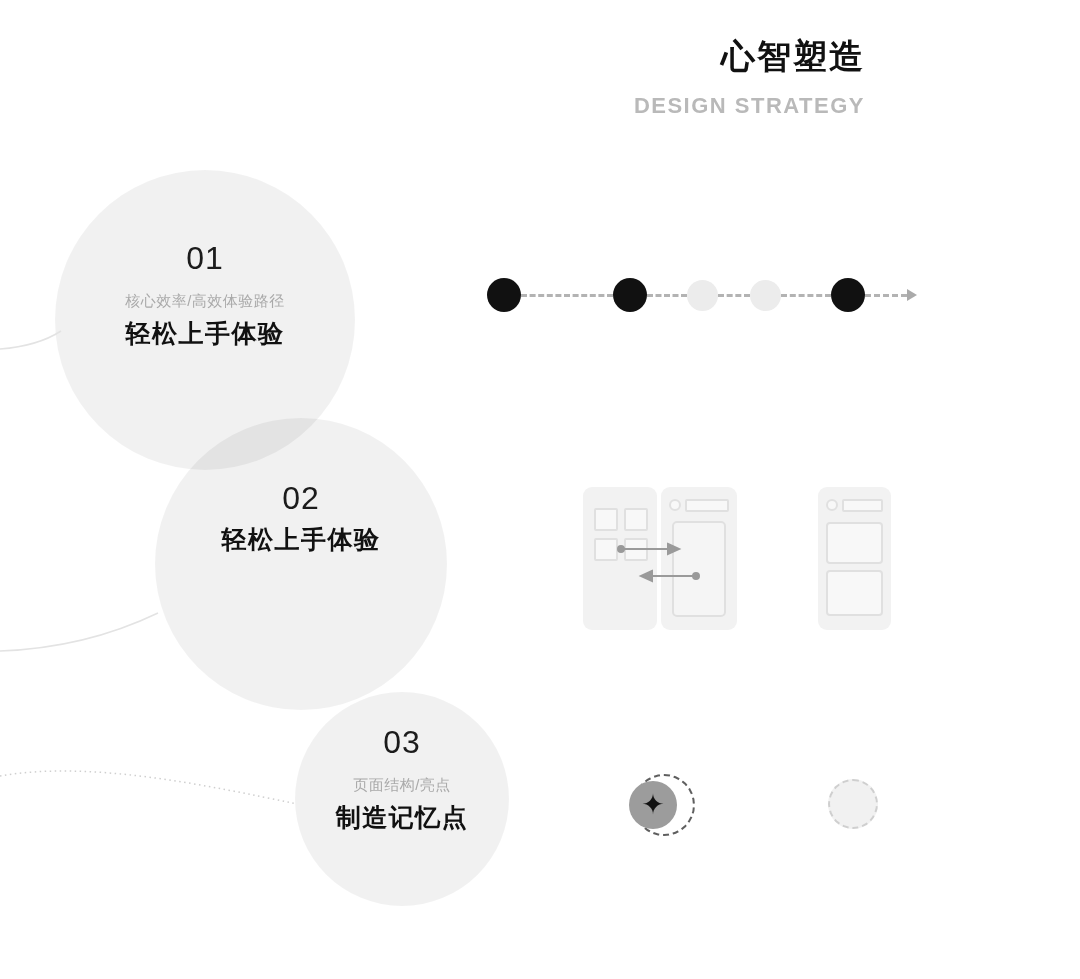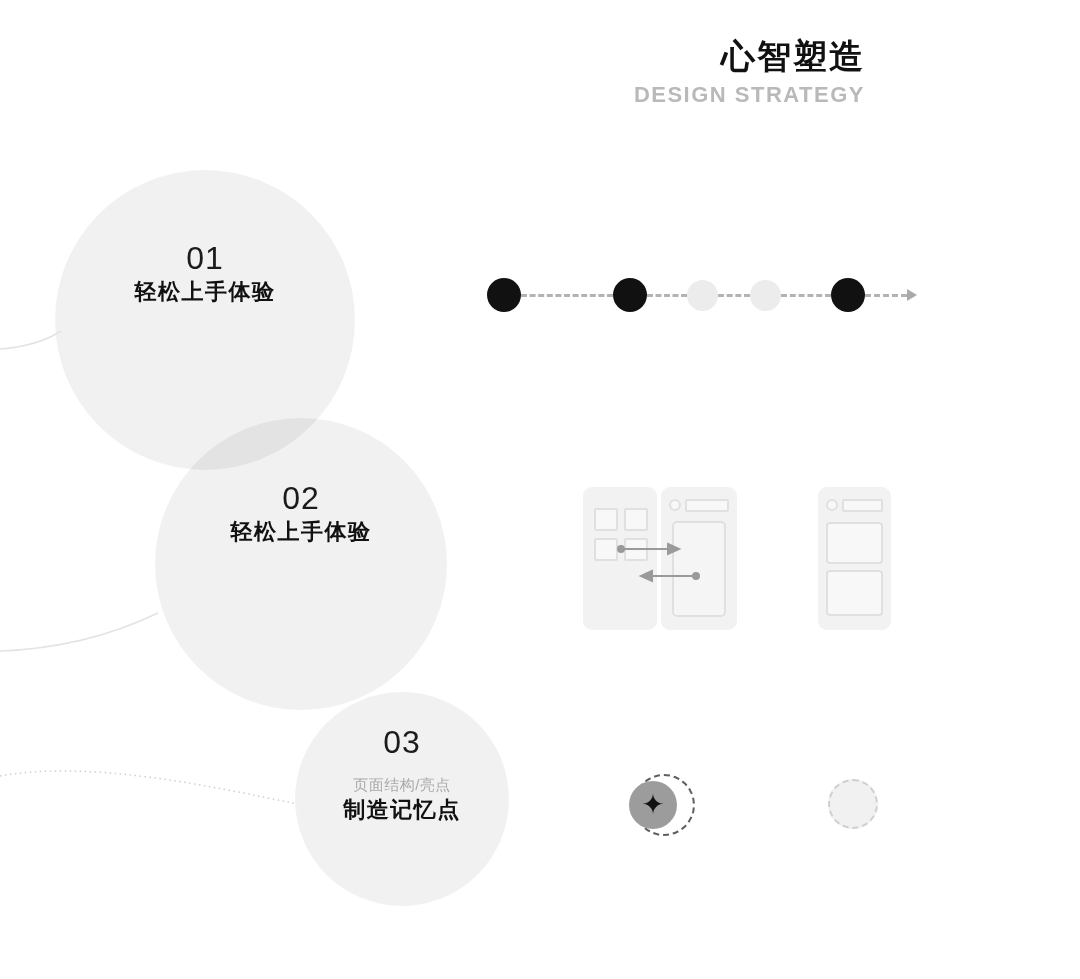--- a/index.html
+++ b/index.html
@@ -3,30 +3,30 @@
 <meta charset="utf-8">
 <style>
   * { margin:0; padding:0; box-sizing:border-box; }
   html,body { background:#ffffff; }
   body { font-family:"Liberation Sans", sans-serif; }
   .canvas { position:relative; width:932px; height:979px; background:#ffffff; overflow:hidden;padding-left:14px; }
 
   
   .header { position:absolute; top:34px; right:67px; text-align:right; }
   .header .title { font-size:34px; font-weight:bold; color:#111; letter-spacing:2px; }
-  .header .subtitle { margin-top:2px; font-size:22px; font-weight:bold; color:#b9b9b9; letter-spacing:1.5px; }
+  .header .subtitle { margin-top:13px; font-size:22px; font-weight:bold; color:#b9b9b9; letter-spacing:1.5px; }
 
   
   .circle { position:absolute; border-radius:50%; background:rgba(0,0,0,0.055); text-align:center; }
   .c1 { left:55px;  top:170px; width:300px; height:300px; padding-top:62px; }
   .c2 { left:155px; top:418px; width:292px; height:292px; padding-top:54px; }
   .c3 { left:295px; top:692px; width:214px; height:214px; padding-top:24px; }
   .circle .num { font-size:32px; color:#1c1c1c; letter-spacing:1px;margin-top:8px; }
   .circle .caption { margin-top:15px; font-size:15px; color:#a9a9a9; letter-spacing:0.5px; }
-  .circle .ctitle { font-size:22px; font-weight:bold; color:#111; letter-spacing:1.5px; }
+  .circle .ctitle { margin-top:6px; font-size:25px; font-weight:bold; color:#111; letter-spacing:1.5px; }
 
   
   .dots { position:absolute; left:487px; top:278px; display:flex; align-items:center; }
   .dot { border-radius:50%; flex:0 0 auto; }
   .dot.filled { width:34px; height:34px; background:#111111; }
   .dot.empty  { width:31px; height:31px; background:#ececec; }
   .dash { height:0; border-top:3px dashed #b3b3b3; flex:0 0 auto; }
   .dots > :nth-child(2)  { width:92px; }
   .dots > :nth-child(4)  { width:40px; }
   .dots > :nth-child(6)  { width:32px; }
@@ -69,20 +69,21 @@
 
 <div class="canvas">
 
   <div class="header">
     <div class="title">心智塑造</div>
     <div class="subtitle">DESIGN STRATEGY</div>
   </div>
 
   <div class="circle c1">
     <div class="num">01</div>
+    <div class="caption">核心效率/高效体验路径</div>
     <div class="ctitle">轻松上手体验</div>
   </div>
 
   <div class="circle c2">
     <div class="num">02</div>
     <div class="ctitle">轻松上手体验</div>
   </div>
 
   <div class="circle c3">
     <div class="num">03</div>

